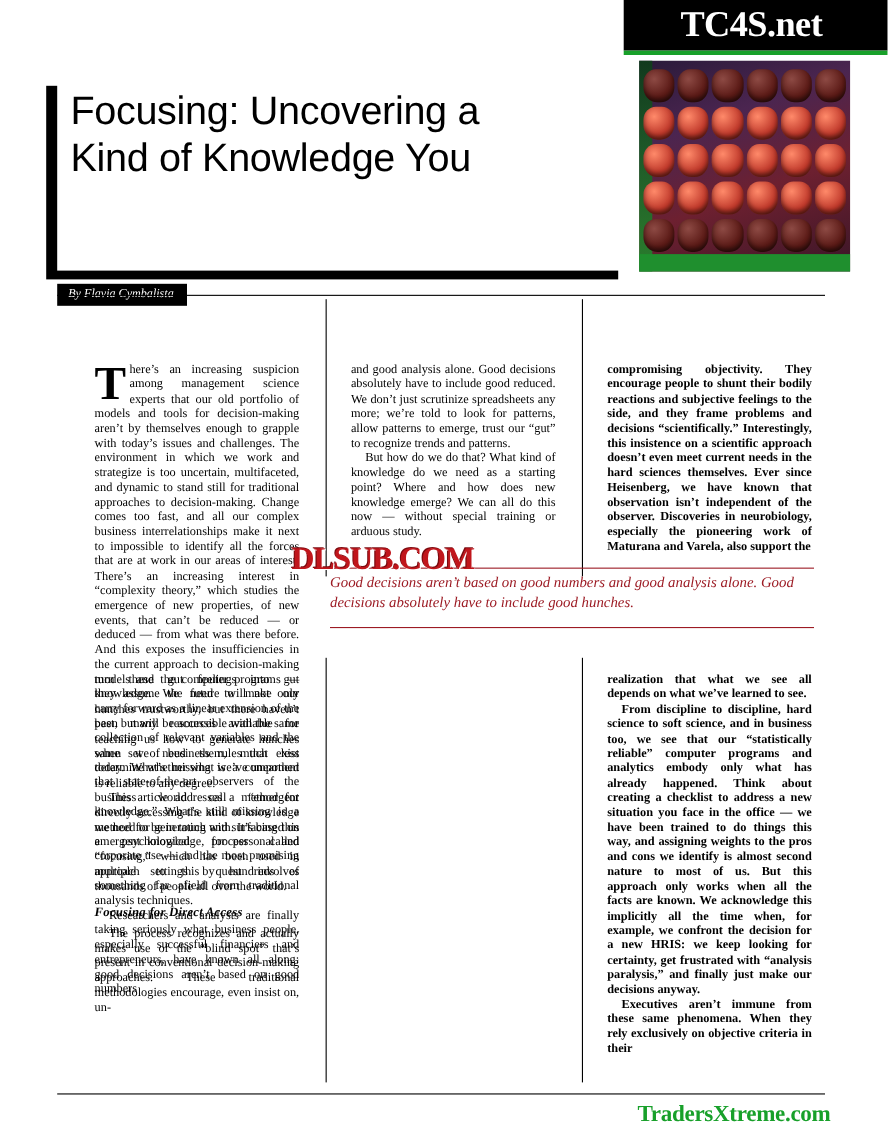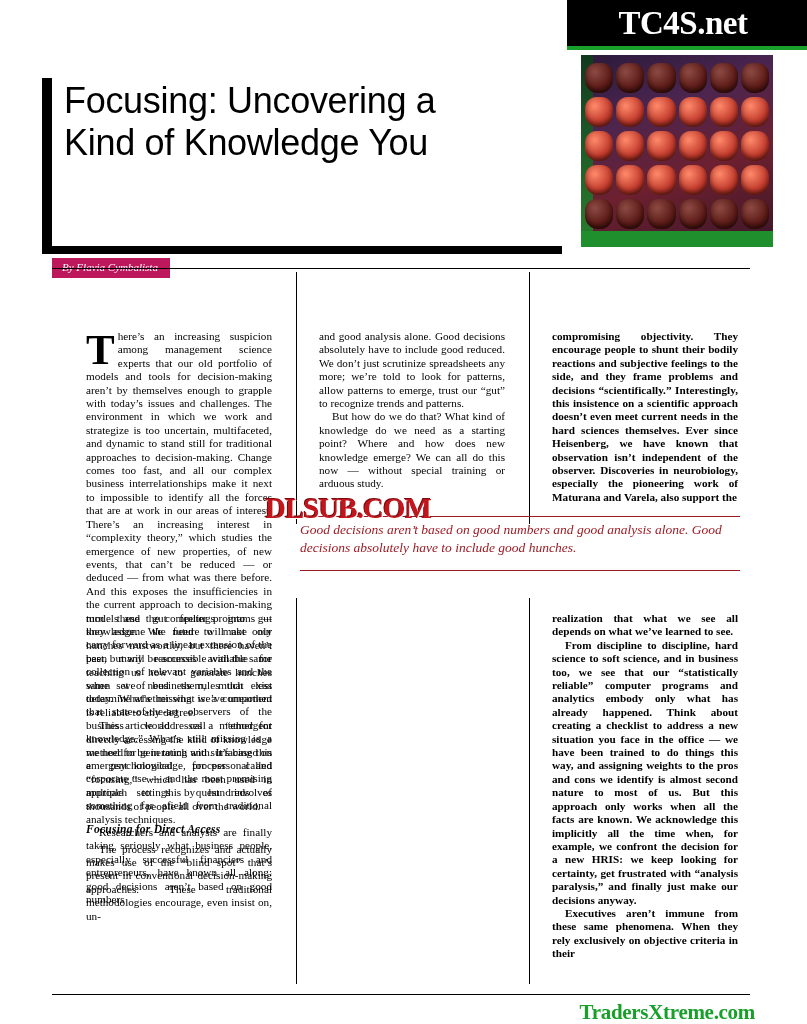--- a/index.html
+++ b/index.html
@@ -126,21 +126,21 @@
     color: #000000;
     font-weight: 400;
     letter-spacing: -0.3px;
   }
 
   .byline-box {
     position: absolute;
     left: 52px;
     top: 258px;
     height: 20px;
-    background: #be185d;
+    background: #000000;
     color: #ffffff;
     font-family: "Liberation Serif", serif;
     font-style: italic;
     font-size: 11px;
     padding: 3px 12px 0 10px;
     box-sizing: border-box;
   }
 
   
   .rule-top {

